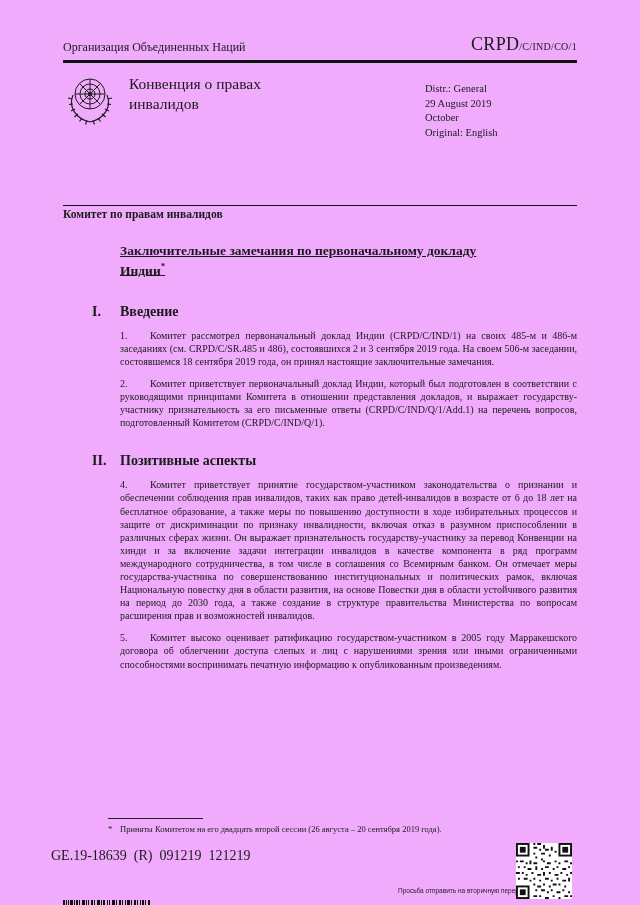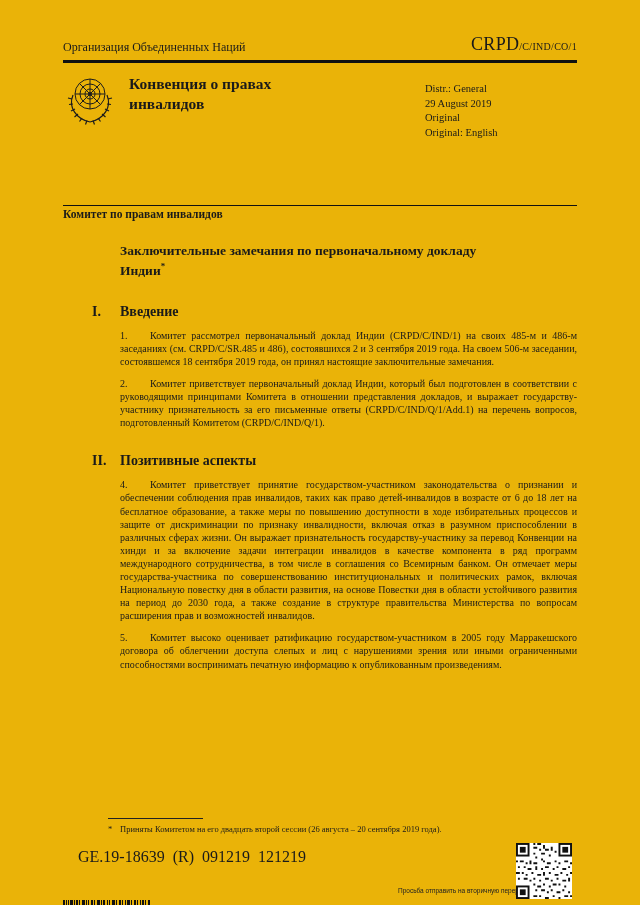--- a/index.html
+++ b/index.html
@@ -1,43 +1,43 @@
 <!DOCTYPE html>
 <html><head>
 <meta charset="utf-8">
 <style>
   * { box-sizing: border-box; }
   html, body { margin: 0; padding: 0; background: #cfcfcf; }
   .page {
-    width: 640px; height: 905px; margin: 0 auto; background: #eab308;
+    width: 640px; height: 905px; margin: 0 auto; background: #f0abfc;
     font-family: "Liberation Serif", "DejaVu Serif", serif; color: #1a1a1a;
     position: relative; padding: 34px 63px 0; overflow: hidden;
   }
   .top-row { display: flex; justify-content: space-between; align-items: flex-end; }
   .org-name { font-size: 12px; }
   .doc-symbol { font-size: 18px; letter-spacing: .3px; white-space: nowrap; text-align: center; }
   .doc-symbol .suffix { font-size: 10px; }
   .thick-rule { border: 0; border-top: 3px solid #111; margin: 5px 0 0; }
   .masthead { display: flex; margin-top: 9px; }
   .emblem { width: 54px; flex: 0 0 54px; }
-  .conv-title { font-size: 15.5px; font-weight: bold; width: 205px; line-height: 1.3; margin: 2px 0 0 12px; }
+  .conv-title { font-size: 15.5px; font-weight: normal; width: 205px; line-height: 1.3; margin: 2px 0 0 12px; }
   .distr { margin-left: auto; font-size: 10.5px; line-height: 1.4; width: 152px; margin-top: 10px; }
   .thin-rule { border: 0; border-top: 1px solid #111; margin: 64px 0 0; }
   .committee { font-size: 11.5px; font-weight: bold; margin-top: 2px; }
-  .doc-title { font-size: 13.5px; font-weight: bold; margin: 22px 0 0 57px; width: 400px; line-height: 1.35; }
+  .doc-title { font-size: 13.5px; font-weight: bold; margin: 22px 0 0 57px; width: 400px; line-height: 1.35; text-decoration: underline; }
   .doc-title sup { font-size: 9px; }
   .section-heading { display: flex; font-size: 14px; font-weight: bold; margin: 24px 0 0 29px; }
   .section-heading .roman { width: 28px; flex: 0 0 28px; }
   .para { font-size: 10px; line-height: 1.31; text-align: justify; margin: 9px 0 0 57px; }
   .para .pnum { display: inline-block; width: 30px; }
   .footnote { position: absolute; left: 108px; right: 63px; top: 818px; font-size: 8.5px; }
   .footnote-sep { width: 95px; border-top: 1px solid #222; margin-bottom: 5px; }
   .footnote-line { display: flex; }
   .fn-marker { width: 12px; flex: 0 0 12px; text-align: left; }
-  .ge-number { position: absolute; left: 78px; top: 848px; font-size: 16px; white-space: pre; }
+  .ge-number { position: absolute; left: 51px; top: 848px; font-size: 14px; white-space: pre; }
   .barcode-wrap { position: absolute; left: 63px; top: 900px; width: 92px; text-align: left; }
   .barcode-text { font-family: "Liberation Mono", "DejaVu Sans Mono", monospace; font-size: 9px; letter-spacing: 3px; margin-top: 1px; }
   .recycle-note { position: absolute; left: 398px; top: 884px; display: flex; align-items: center; gap: 3px;
                   font-family: "Liberation Sans", sans-serif; font-size: 6.5px; color: #222; }
   .recycle-glyph { font-size: 13px; line-height: 1; }
   .qr-wrap { position: absolute; left: 516px; top: 843px; width: 56px; height: 56px; }
 </style>
 </head>
 <body>
 
@@ -67,21 +67,21 @@
           <path d="M44,23 C49,35 41,47 27,50"></path>
           <path d="M9,27 l-4,-1 M10,32 l-4,0.5 M12,37 l-4,2 M15,42 l-3.5,3 M19,46 l-2.5,3.5 M24,48.5 l-1.5,4"></path>
           <path d="M45,27 l4,-1 M44,32 l4,0.5 M42,37 l4,2 M39,42 l3.5,3 M35,46 l2.5,3.5 M30,48.5 l1.5,4"></path>
         </g>
       </svg>
     </span>
     <div class="conv-title">Конвенция о правах инвалидов</div>
     <div class="distr">
       <div>Distr.: General</div>
       <div>29 August 2019</div>
-      <div>Original</div>
+      <div>October</div>
       <div>Original: English</div>
     </div>
   </div>
 
   <hr class="thin-rule">
 
   <div class="committee">Комитет по правам инвалидов</div>
 
   <h1 class="doc-title"><span>Заключительные замечания по первоначальному докладу Индии</span><sup>*</sup></h1>
 

